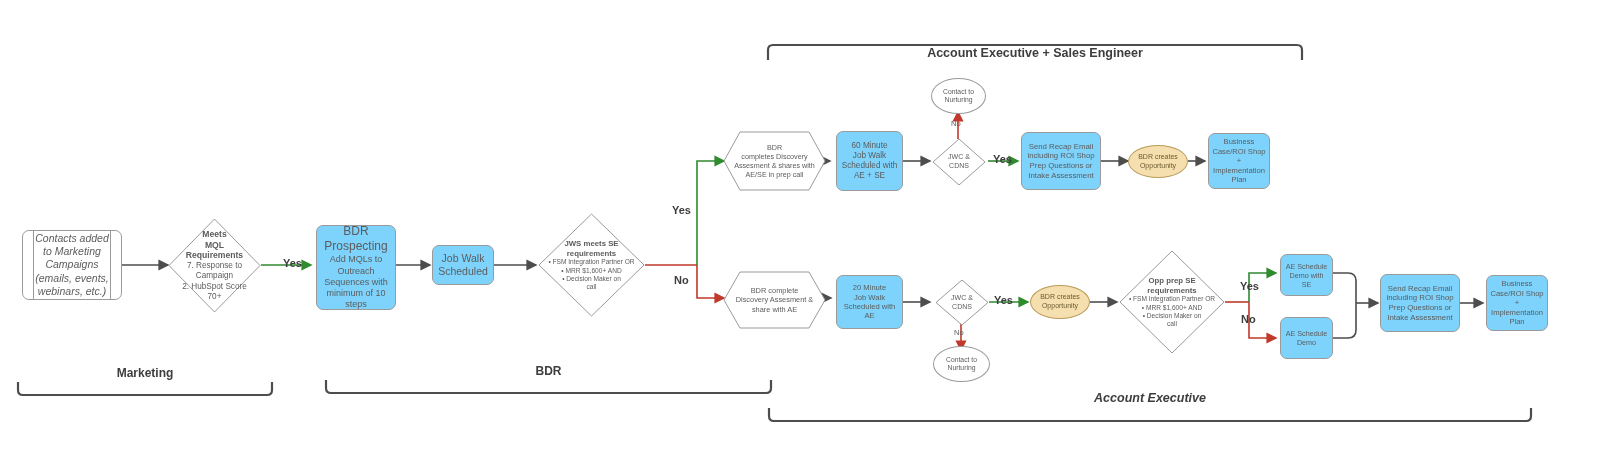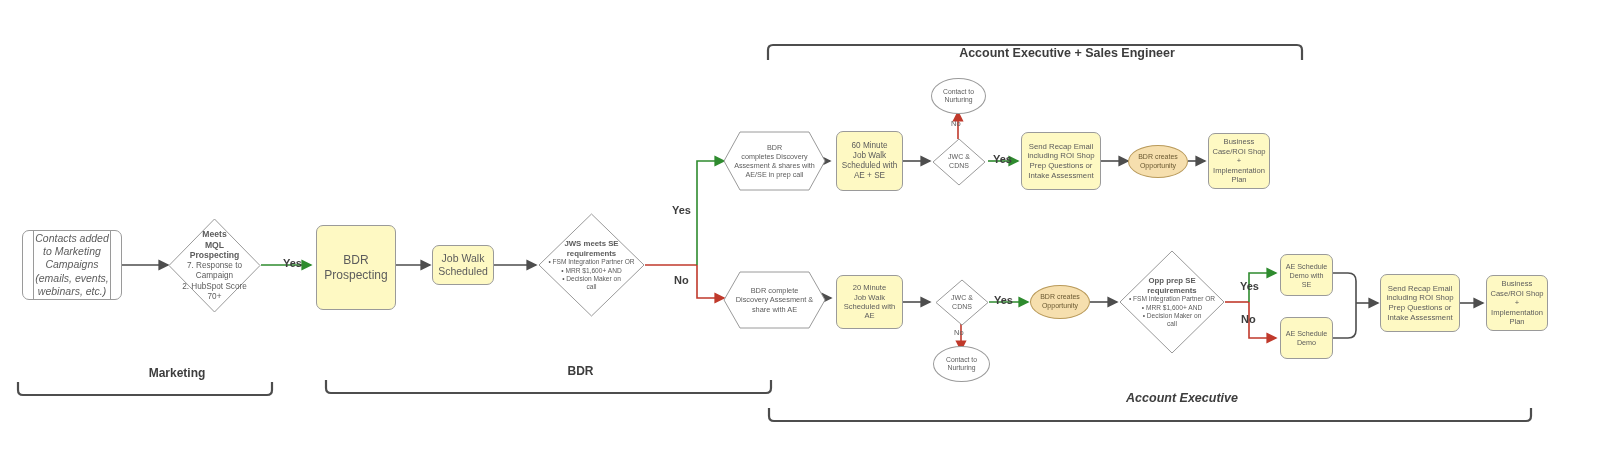--- a/index.html
+++ b/index.html
@@ -4,41 +4,41 @@
 <style>
   html,body{margin:0;padding:0;background:#ffffff;}
   body{width:1600px;height:462px;font-family:"Liberation Sans",sans-serif;}
   #stage{position:relative;width:1600px;height:462px;overflow:hidden;background:#fff;}
   svg.wires{position:absolute;left:0;top:0;width:1600px;height:462px;pointer-events:none;}
 
   .node{position:absolute;box-sizing:border-box;display:flex;align-items:center;justify-content:center;
         text-align:center;color:#5c5c5c;line-height:1.25;}
   .node .txt{width:100%;padding:0 3px;}
 
-  .rect{border:1px solid #9a9a9a;border-radius:7px;background:#fef9c3;}
+  .rect{border:1px solid #9a9a9a;border-radius:7px;background:#7dd3fc;}
 
   .procbar{border:1px solid #9a9a9a;border-radius:7px;background:#fff;font-style:italic;}
   .procbar:before,.procbar:after{content:"";position:absolute;top:0;bottom:0;width:0;border-left:1px solid #9a9a9a;}
   .procbar:before{left:10px;}
   .procbar:after{right:10px;}
 
   .ellipse{border:1px solid #9a9a9a;border-radius:50%;background:#fff;}
   .ellipse.opp{background:#f6dfae;border-color:#b99a5b;color:#6b5a33;}
 
   .diamond{background:transparent;}
   .diamond .dshape{position:absolute;left:0;top:0;width:100%;height:100%;}
   .diamond .txt{position:relative;z-index:2;}
 
   .hexwrap{background:transparent;}
   .hexwrap .hshape{position:absolute;left:0;top:0;width:100%;height:100%;}
   .hexwrap .txt{position:relative;z-index:2;}
 
   .b{font-weight:bold;}
   .lbl{position:absolute;font-weight:bold;color:#3d3d3d;white-space:nowrap;}
-  .lane{position:absolute;font-weight:bold;color:#3d3d3d;white-space:nowrap;text-align:center;padding-left:32px;}
+  .lane{position:absolute;font-weight:bold;color:#3d3d3d;white-space:nowrap;text-align:center;}
   .bullets{text-align:center;}
 </style>
 </head>
 <body>
 
 <div id="stage">
 
   <svg class="wires" viewBox="0 0 1600 462">
     <defs>
       <marker id="ag" markerWidth="7" markerHeight="7" refX="6" refY="3.5" orient="auto">
@@ -106,32 +106,37 @@
 webinars, etc.)</div>
   </div>
 
   <div class="node diamond" style="left:168px;top:218px;width:93px;height:95px;font-size:8.2px;">
     <svg class="dshape" viewBox="0 0 93 95" preserveAspectRatio="none">
       <polygon points="46.5,1 92,47.5 46.5,94 1,47.5" fill="#fff" stroke="#9a9a9a" stroke-width="1"></polygon>
     </svg>
     <div class="txt">
       <div class="b" style="white-space:pre-line;font-size:8.6px;">Meets
 MQL
-Prospecting</div>
+Requirements</div>
       <div>7. Response to Campaign</div>
       <div>2. HubSpot Score</div>
       <div>70+</div>
     </div>
   </div>
   <div class="lbl" style="left:283px;top:257px;font-size:11px;">Yes</div>
 
   <div class="node rect" style="left:316px;top:225px;width:80px;height:85px;font-size:9.5px;">
     <div class="txt">
       <div style="white-space:pre-line;font-size:12px;">BDR
 Prospecting</div>
+      <div style="white-space:pre-line;font-size:9px;">Add MQLs to
+Outreach
+Sequences with
+minimum of 10
+steps</div>
     </div>
   </div>
 
   <div class="node rect" style="left:432px;top:245px;width:62px;height:40px;font-size:10.5px;">
     <div class="txt" style="white-space:pre-line;">Job Walk
 Scheduled</div>
   </div>
 
   <div class="node diamond" style="left:538px;top:213px;width:107px;height:104px;font-size:6.6px;">
     <svg class="dshape" viewBox="0 0 107 104" preserveAspectRatio="none">

